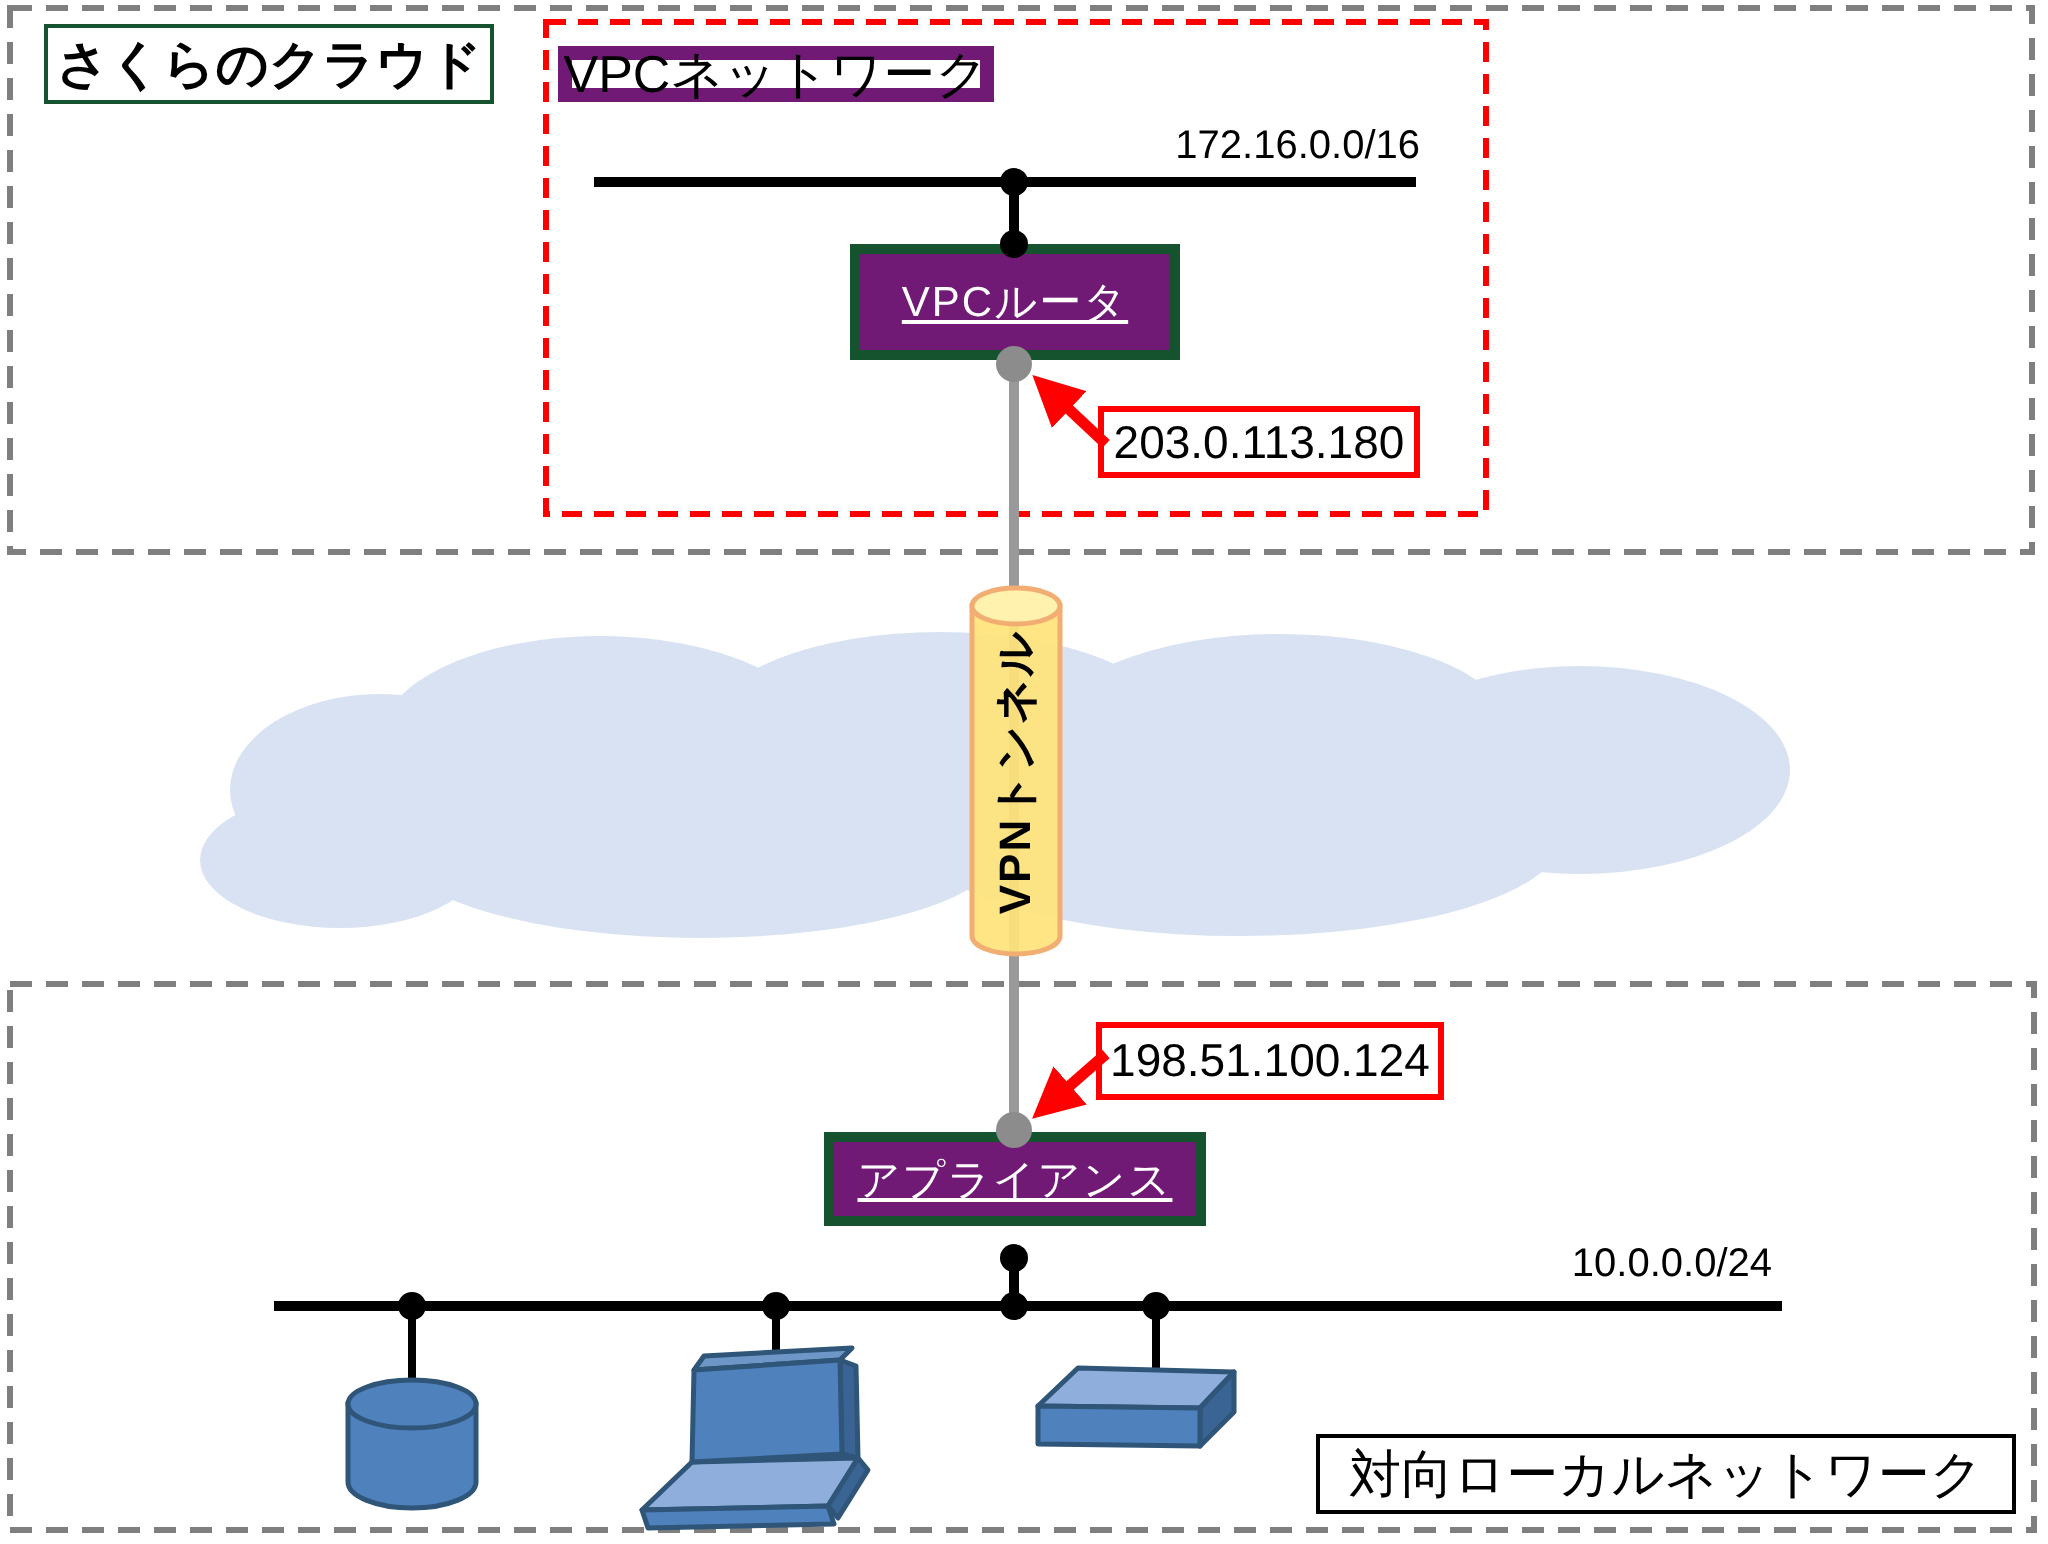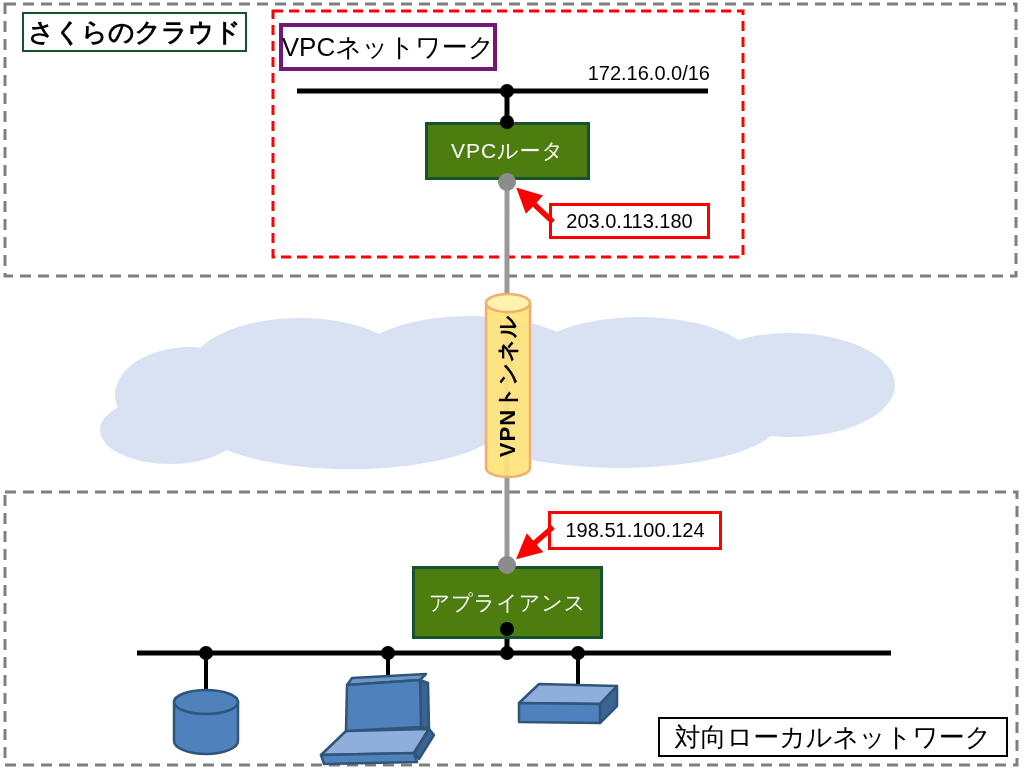--- a/index.html
+++ b/index.html
@@ -9,36 +9,36 @@
   }
   #bg,#fg{position:absolute;left:0;top:0;width:1024px;height:772px;}
   #bg{z-index:1;}
   .labels{position:absolute;left:0;top:0;width:1024px;height:772px;z-index:2;pointer-events:none;}
   #fg{z-index:3;pointer-events:none;}
   .zone-label{
     position:absolute;background:#ffffff;display:flex;align-items:center;justify-content:center;
     color:#000;white-space:nowrap;box-sizing:border-box;
   }
   .lbl-sakura{left:22px;top:12px;width:225px;height:40px;border:2px solid #14532d;font-size:26px;font-weight:bold;}
-  .lbl-vpcnet{left:279px;top:23px;width:218px;height:48px;border:4px solid #701a75;font-size:26px;}
+  .lbl-vpcnet{left:279px;top:23px;width:218px;height:28px;border:7px solid #701a75;font-size:26px;}
   .lbl-local{left:658px;top:717px;width:350px;height:40px;border:2px solid #000;font-size:26px;}
   .cidr{
     position:absolute;color:#000000;font-size:20px;text-align:right;white-space:nowrap;
   }
   .cidr-top{left:540px;top:62px;width:170px;}
   .cidr-bottom{left:700px;top:621px;width:186px;}
   .node-box{
-    position:absolute;background:#4d7c0f;border:3px solid #14532d;box-sizing:border-box;
-    display:flex;align-items:center;justify-content:center;color:#ffffff;font-size:21px;letter-spacing:1px;white-space:nowrap;
+    position:absolute;background:#701a75;border:5px solid #14532d;box-sizing:border-box;
+    display:flex;align-items:center;justify-content:center;color:#ffffff;font-size:21px;letter-spacing:1px;white-space:nowrap;text-decoration:underline;
   }
   .node-router{left:425px;top:122px;width:165px;height:58px;}
-  .node-appliance{left:412px;top:566px;width:191px;height:73px;}
+  .node-appliance{left:412px;top:566px;width:191px;height:47px;}
   .callout{
     position:absolute;background:#ffffff;border:3px solid #FF0000;box-sizing:border-box;
-    display:flex;align-items:center;justify-content:center;color:#000;font-size:20px;white-space:nowrap;
+    display:flex;align-items:center;justify-content:center;color:#000;font-size:23px;white-space:nowrap;
   }
   .callout-router{left:549px;top:203px;width:161px;height:36px;}
   .callout-appliance{left:548px;top:511px;width:174px;height:39px;}
   .tunnel-label{
     position:absolute;left:418px;top:371px;width:180px;height:30px;
     display:flex;align-items:center;justify-content:center;
     transform:rotate(-90deg);font-size:22px;font-weight:bold;color:#000;white-space:nowrap;letter-spacing:1px;
   }
 </style>
 </head>
@@ -110,20 +110,21 @@
       <polygon points="519,703 600,704 600,723 519,722" fill="#4F81BD"></polygon>
     </g>
   </svg>
 
   <div class="labels">
     <div class="zone-label lbl-sakura">さくらのクラウド</div>
     <div class="zone-label lbl-vpcnet">VPCネットワーク</div>
     <div class="zone-label lbl-local">対向ローカルネットワーク</div>
 
     <div class="cidr cidr-top">172.16.0.0/16</div>
+    <div class="cidr cidr-bottom">10.0.0.0/24</div>
 
     <div class="node-box node-router">VPCルータ</div>
     <div class="node-box node-appliance">アプライアンス</div>
 
     <div class="callout callout-router">203.0.113.180</div>
     <div class="callout callout-appliance">198.51.100.124</div>
 
     <div class="tunnel-label">VPNトンネル</div>
   </div>
 

